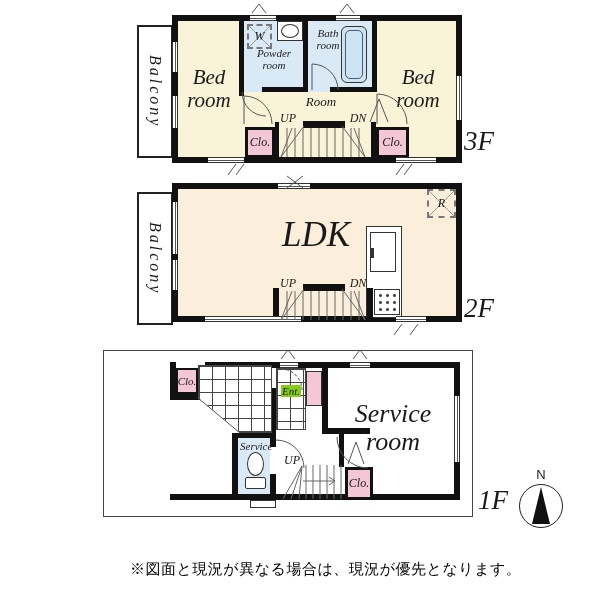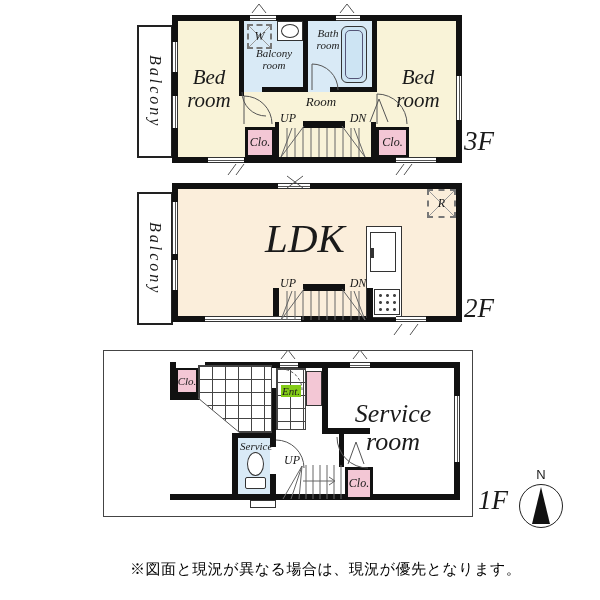--- a/index.html
+++ b/index.html
@@ -71,21 +71,21 @@
     <div class="winv" style="left:172px;top:42px;width:6px;height:30px;"></div>
     <div class="winv" style="left:172px;top:96px;width:6px;height:32px;"></div>
     <div class="winv" style="left:456px;top:76px;width:6px;height:44px;"></div>
     <div class="winh" style="left:250px;top:15px;width:26px;height:6px;"></div>
     <div class="winh" style="left:336px;top:15px;width:24px;height:6px;"></div>
     <div class="winh" style="left:208px;top:157px;width:36px;height:6px;"></div>
     <div class="winh" style="left:396px;top:157px;width:40px;height:6px;"></div>
 
     <div class="room-label" style="left:176px;top:66px;width:66px;font-size:21px;">Bed room</div>
     <div class="room-label" style="left:378px;top:66px;width:80px;font-size:21px;">Bed room</div>
-    <div class="room-label" style="left:246px;top:48px;width:56px;font-size:11px;">Balcony room</div>
+    <div class="room-label" style="left:246px;top:48px;width:56px;font-size:11px;">Powder room</div>
     <div class="room-label" style="left:312px;top:28px;width:32px;font-size:11px;">Bath room</div>
     <div class="room-label" style="left:300px;top:95px;width:42px;font-size:13px;">Room</div>
     <div class="room-label" style="left:276px;top:112px;width:24px;font-size:12px;">UP</div>
     <div class="room-label" style="left:346px;top:112px;width:24px;font-size:12px;">DN</div>
     <div class="floor-tag" style="left:464px;top:126px;">3F</div>
   </div>
 
   <div class="layer">
     <div class="balcony" style="left:137px;top:192px;width:36px;height:133px;">
       <span>Balcony</span>
@@ -104,21 +104,21 @@
 
     <div class="wall" style="left:273px;top:288px;width:6px;height:34px;"></div>
     <div class="wall" style="left:367px;top:288px;width:6px;height:34px;"></div>
 
     <div class="winh" style="left:278px;top:183px;width:32px;height:6px;"></div>
     <div class="winh" style="left:205px;top:316px;width:96px;height:6px;"></div>
     <div class="winh" style="left:396px;top:316px;width:30px;height:6px;"></div>
     <div class="winv" style="left:172px;top:202px;width:6px;height:52px;"></div>
     <div class="winv" style="left:172px;top:260px;width:6px;height:30px;"></div>
 
-    <div class="room-label" style="left:245px;top:216px;width:120px;font-size:41px;">LDK</div>
+    <div class="room-label" style="left:256px;top:216px;width:120px;font-size:35px;">LDK</div>
     <div class="room-label" style="left:276px;top:277px;width:24px;font-size:12px;">UP</div>
     <div class="room-label" style="left:346px;top:277px;width:24px;font-size:12px;">DN</div>
     <div class="floor-tag" style="left:464px;top:293px;">2F</div>
   </div>
 
   <div class="layer">
     <div class="abs" style="left:103px;top:350px;width:370px;height:167px;border:1.5px solid #444;background:#fff;"></div>
 
     <div class="wall" style="left:205px;top:362px;width:255px;height:6px;"></div>
     <div class="wall" style="left:454px;top:362px;width:6px;height:138px;"></div>

